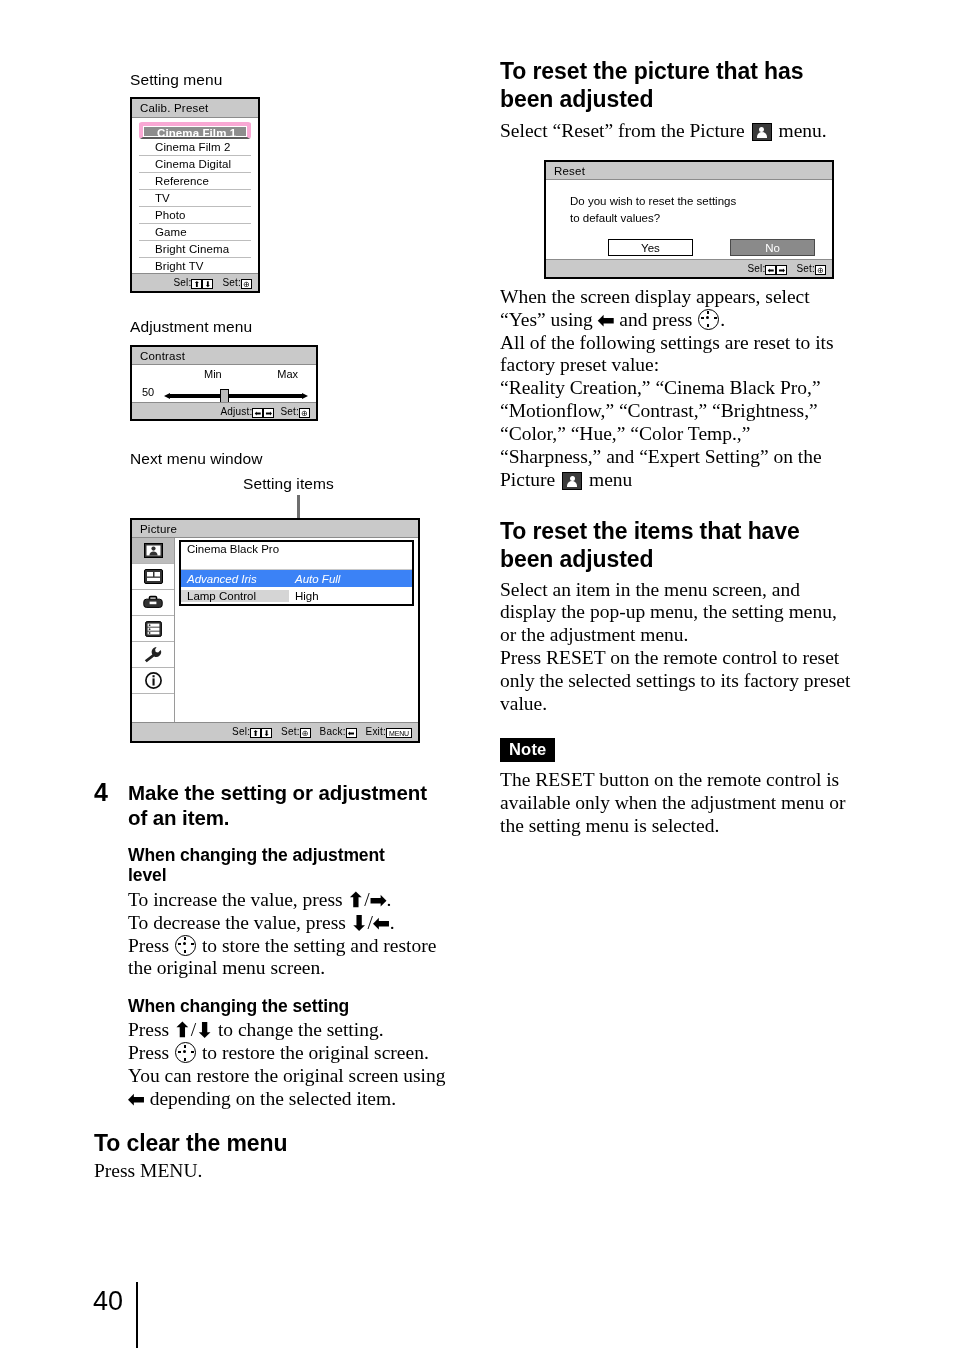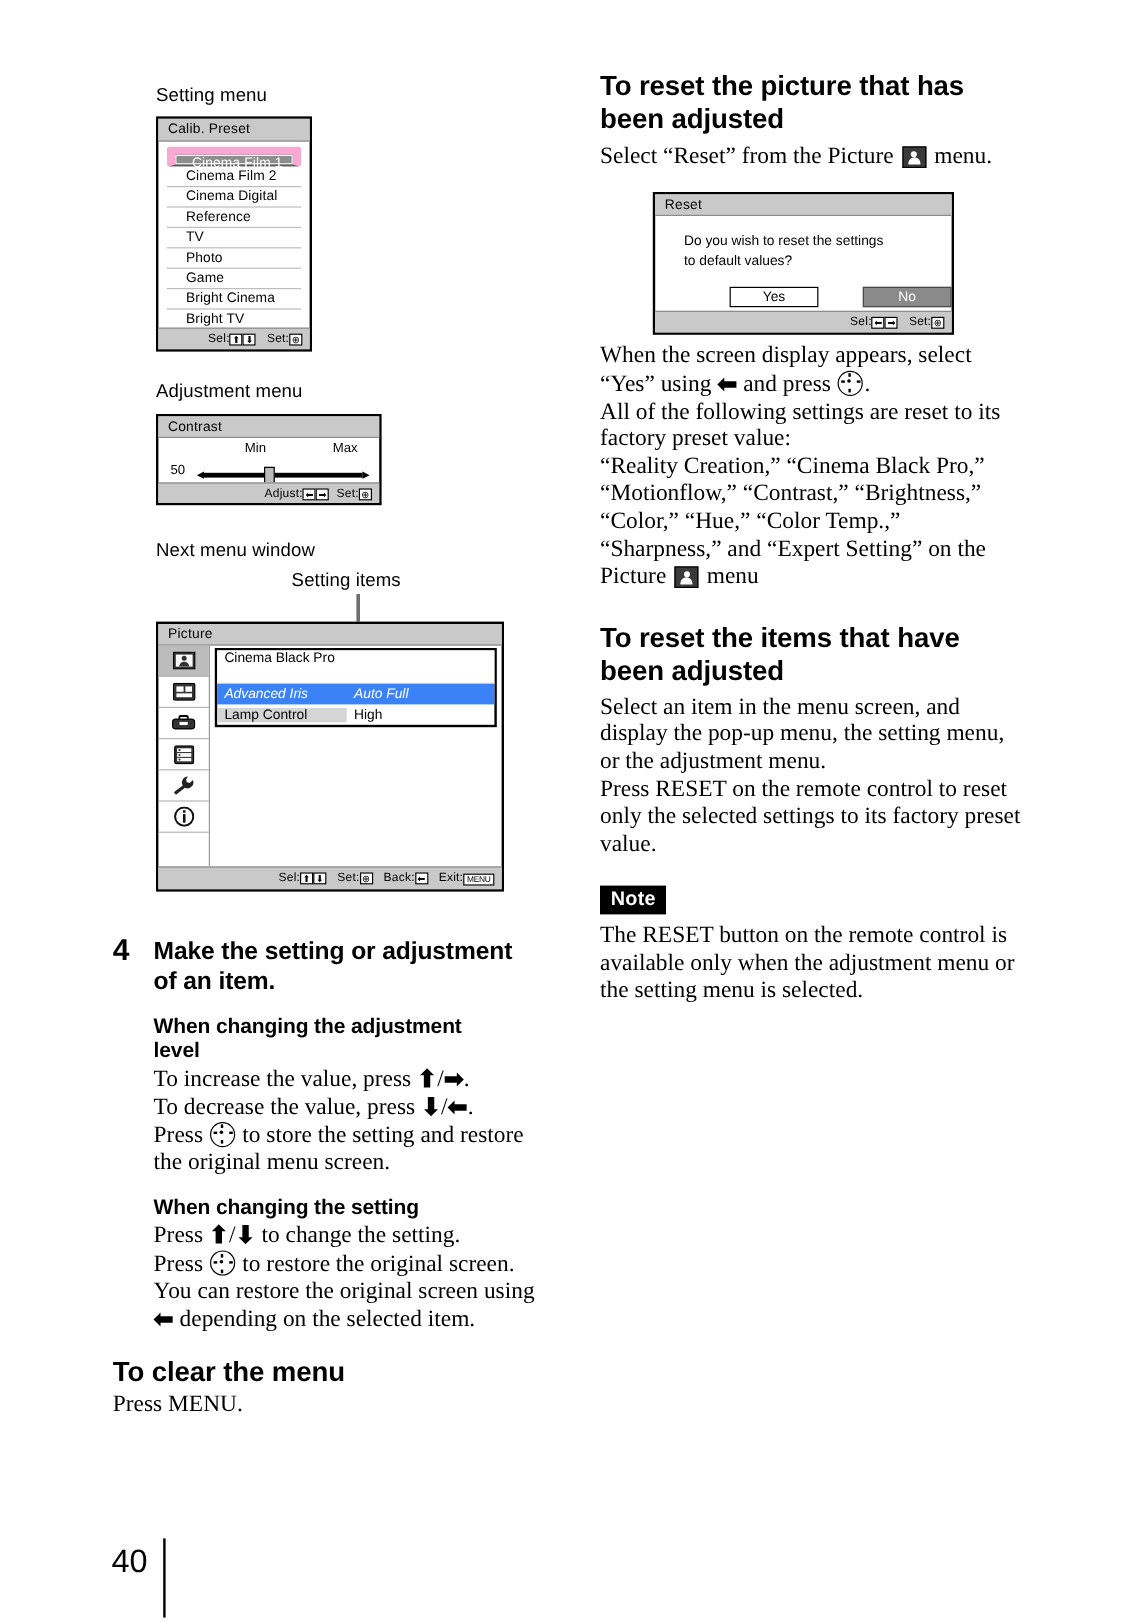--- a/index.html
+++ b/index.html
@@ -101,27 +101,28 @@
     padding: 2px 0 2px 16px;
     border-bottom: 1px solid #bdbdbd;
     box-sizing: border-box;
     height: 17px;
     letter-spacing: .1px;
   }
   .cal-item.last { border-bottom: none; }
   .cal-item.selected {
     background: #8d8d8d;
     color: #ffffff;
-    border: 7px solid #f9a8d4;
+    border: 4px solid #f9a8d4;
     border-radius: 3px;
     border-bottom: 2px solid #5b5b5b;
     padding: 0px 0 0 14px;
     height: 17px;
     line-height: 14px;
     box-shadow: inset 0 0 0 1px #ffffff;
+    font-weight: bold;
   }
   #calib-menu .osd-foot { position: absolute; left:0; right:0; bottom:0; height: 18px; }
 
   
   #contrast-menu { left: 130px; top: 345px; width: 188px; height: 76px; }
   #contrast-menu .osd-title { height: 18px; }
   .slider-area { position: relative; height: 39px; }
   .minmax { position: absolute; font-size: 11px; top: 3px; }
   .minmax.min { left: 42px; padding-left: 30px; }
   .minmax.max { right: 18px; }
@@ -170,21 +171,21 @@
   .pm-row .val { padding-left: 6px; }
   #picture-menu .osd-foot { position: absolute; left:0; right:0; bottom:0; height: 19px; }
 
   
   #setting-items-line {
     position: absolute; left: 297px; top: 495px; width: 3px; height: 48px;
     background: #6e6e6e;
   }
 
   
-  #reset-dialog { left: 544px; top: 160px; width: 251px; height: 119px; }
+  #reset-dialog { left: 544px; top: 160px; width: 290px; height: 119px; }
   #reset-dialog .osd-title { height: 18px; }
   .rd-text { font-size: 11.5px; line-height: 1.45; padding: 13px 0 0 24px; }
   .rd-buttons { display: flex; gap: 37px; padding: 13px 0 0 62px; }
   .rd-btn {
     width: 85px; height: 17px; line-height: 16px; text-align: center;
     font-size: 11.5px; box-sizing: border-box;
   }
   .rd-btn.yes { border: 1px solid #000; background: #fff; }
   .rd-btn.no  { border: 1px solid #4a4a4a; background: #8a8a8a; color: #ffffff; }
   #reset-dialog .osd-foot { position: absolute; left:0; right:0; bottom:0; height: 18px; }

